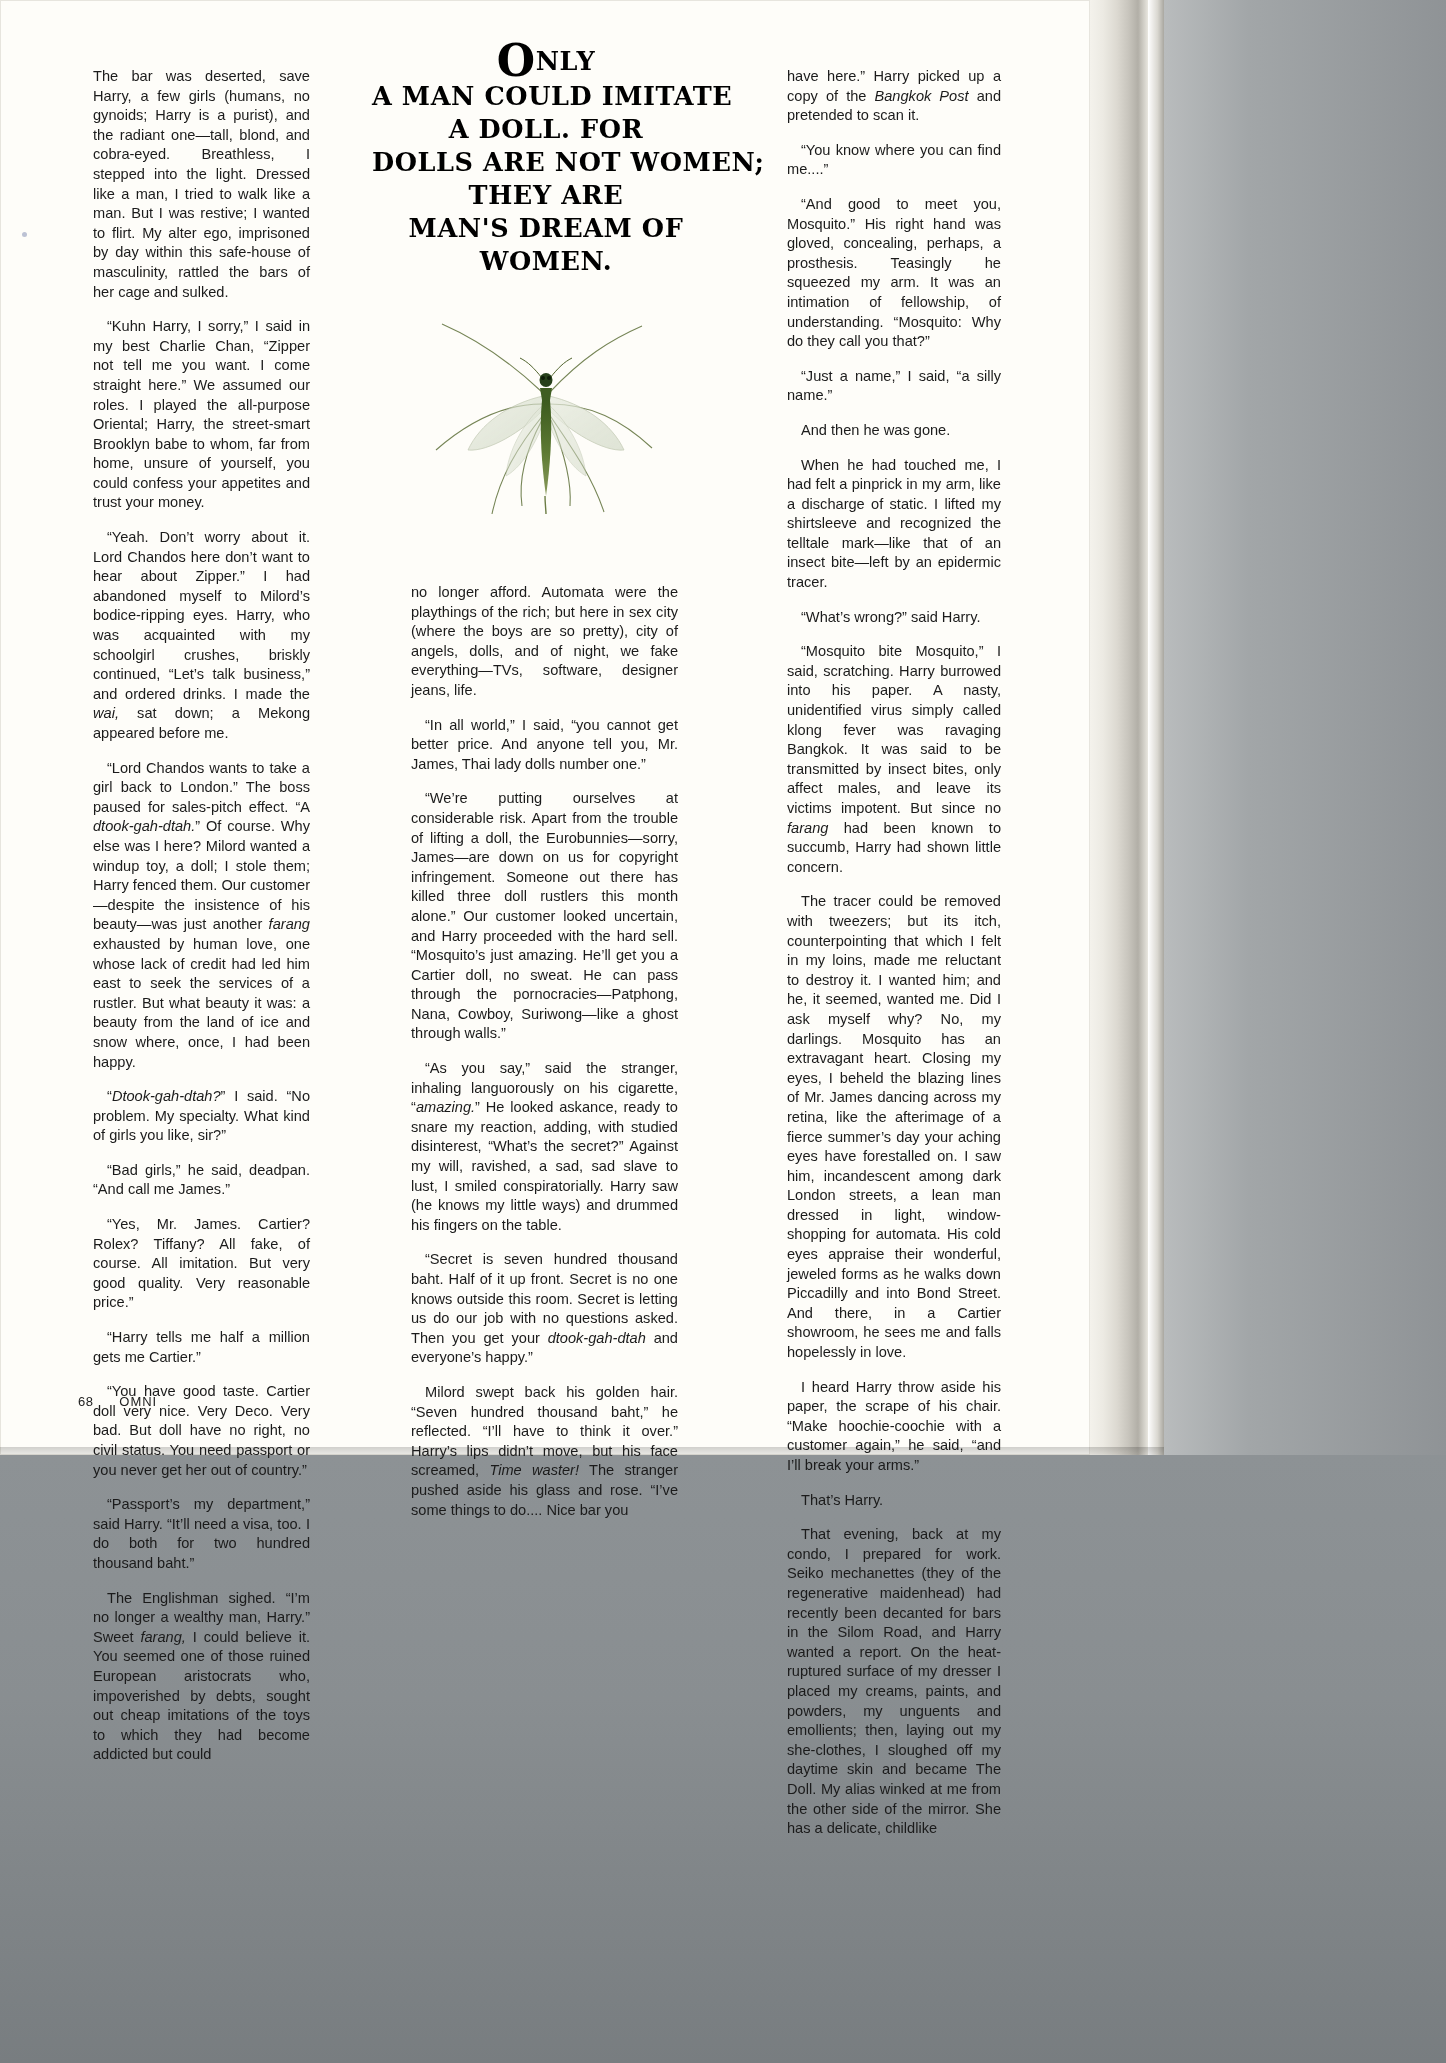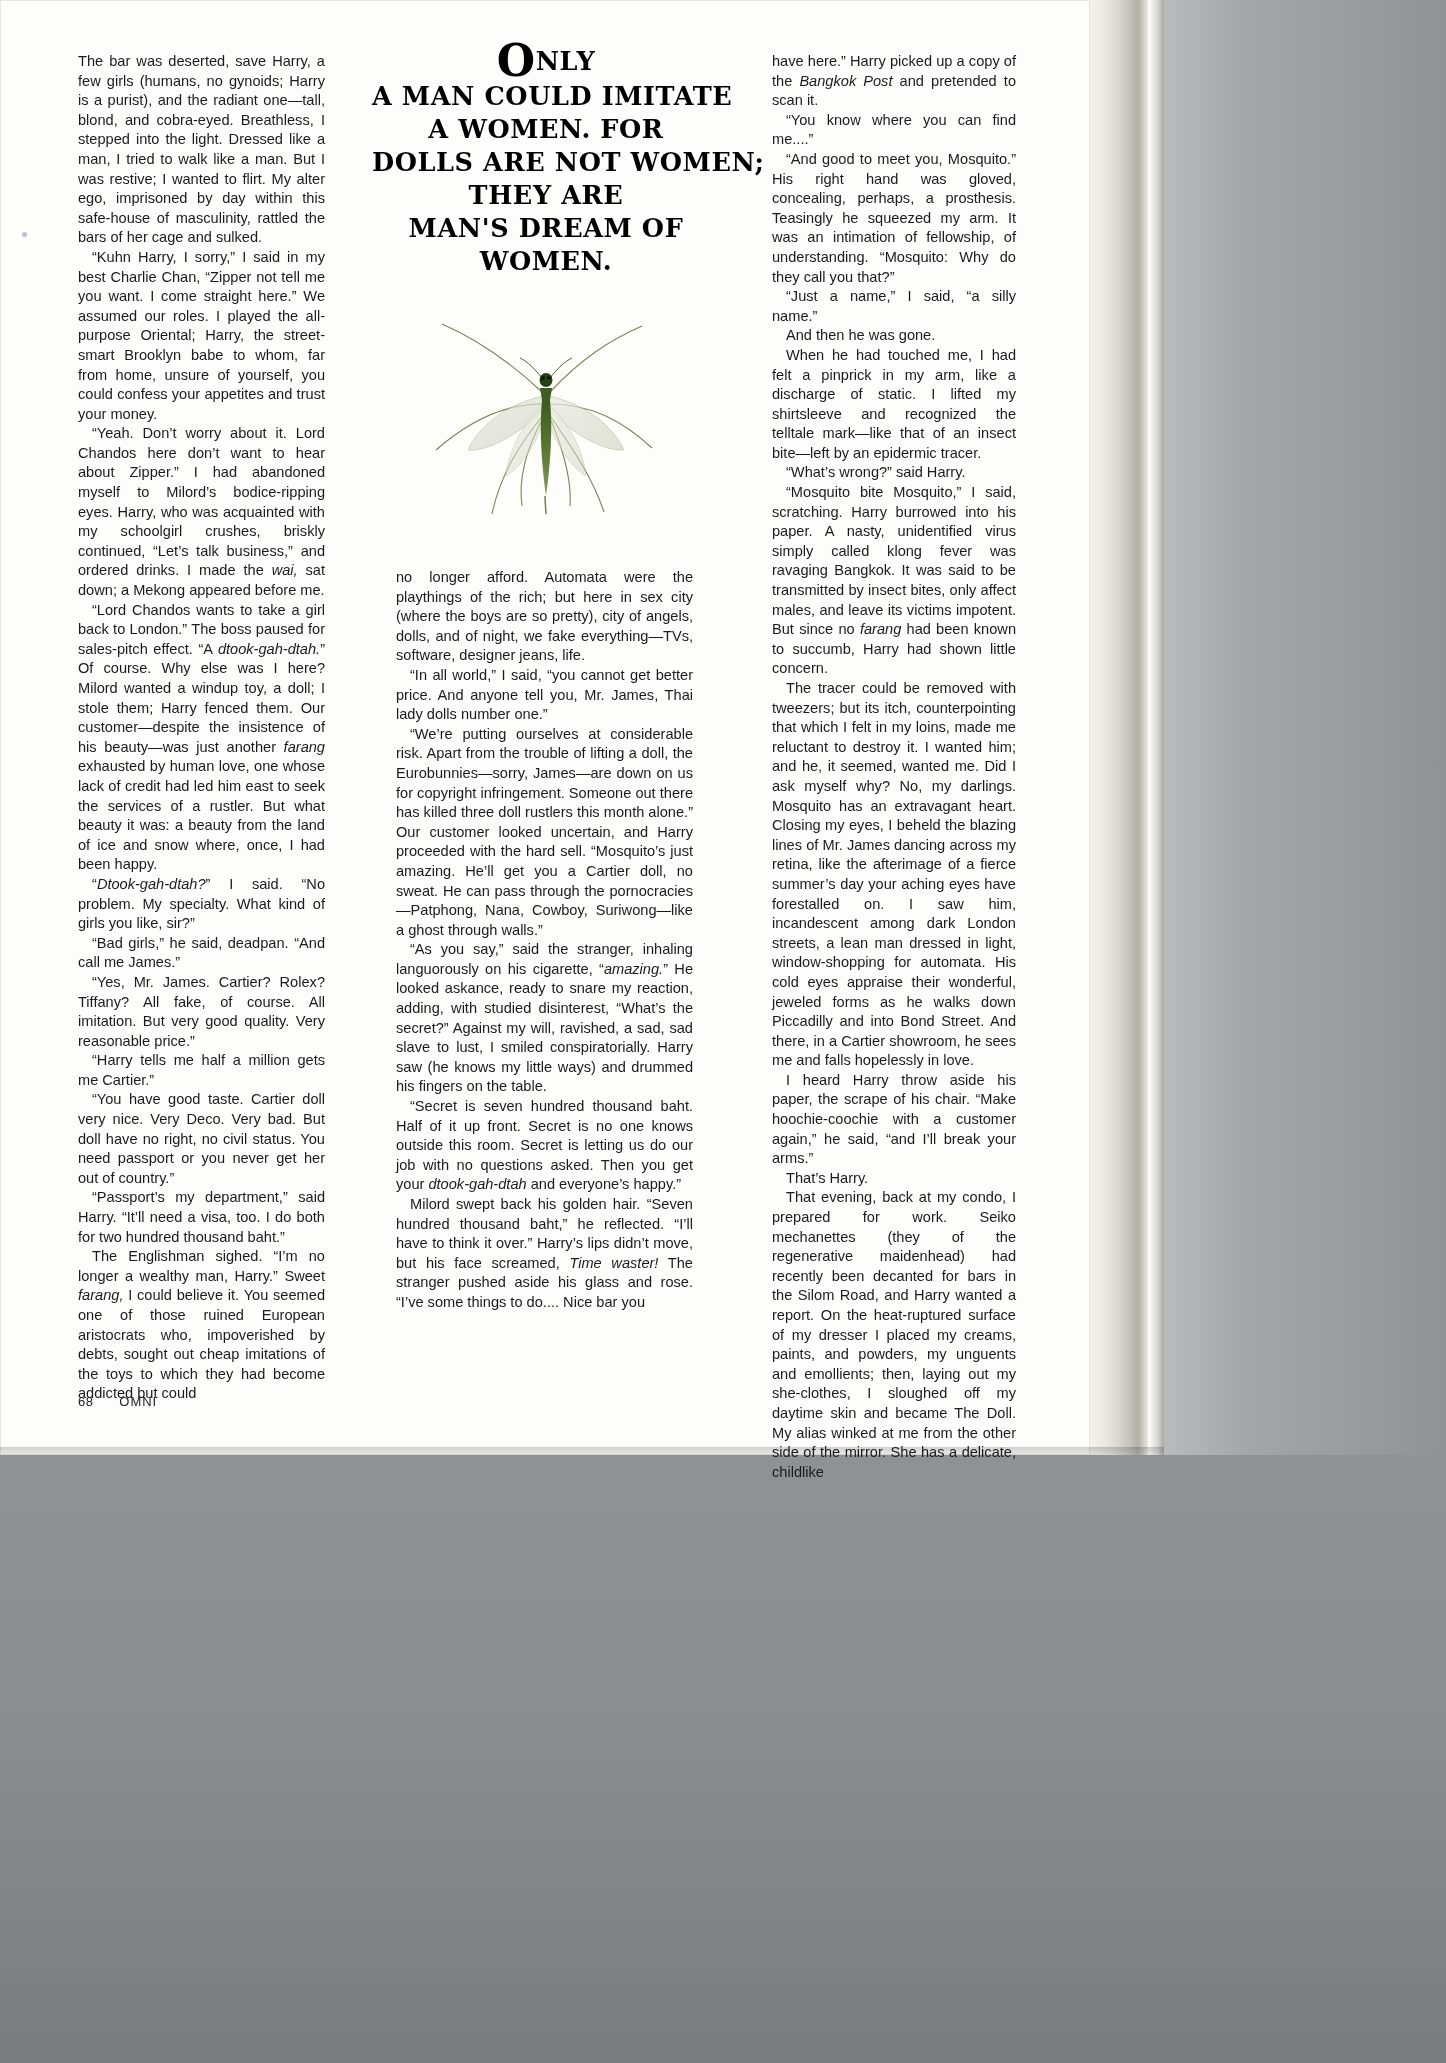--- a/index.html
+++ b/index.html
@@ -87,21 +87,21 @@
     position: absolute;
     top: 52px;
     font-size: 14.6px;
     line-height: 19.6px;
     color: #1b1b1b;
     text-align: justify;
     -webkit-hyphens: none;
     hyphens: none;
   }
   .col p {
-    margin: 0;
+    margin: 15px;
     text-indent: 14px;
   }
   .col p.first {
     text-indent: 0;
   }
   #col1 { left: 78px;  width: 247px; }
   #col2 { left: 396px; width: 297px; top: 568px; }
   #col3 { left: 772px; width: 244px; }
 
   
@@ -170,21 +170,21 @@
   <div class="gutter"></div>
   <div class="sheet-edge-right"></div>
   <div class="page-shadow-bottom"></div>
   <div class="desk-bottom"></div>
 
   <div class="speck"></div>
 
   <div class="headline">
     <span class="line"><span class="dropcap">O</span><span>NLY</span></span>
     <span class="line">A MAN COULD IMITATE</span>
-    <span class="line">A WOMEN. FOR</span>
+    <span class="line">A DOLL. FOR</span>
     <span class="line">DOLLS ARE NOT WOMEN;</span>
     <span class="line">THEY ARE</span>
     <span class="line">MAN'S DREAM OF</span>
     <span class="line">WOMEN.</span>
   </div>
 
   <div class="bug-wrap">
     <svg width="300" height="240" viewBox="0 0 300 240" xmlns="http://www.w3.org/2000/svg">
       <defs>
         <linearGradient id="wingg" x1="0" y1="0" x2="1" y2="1">

